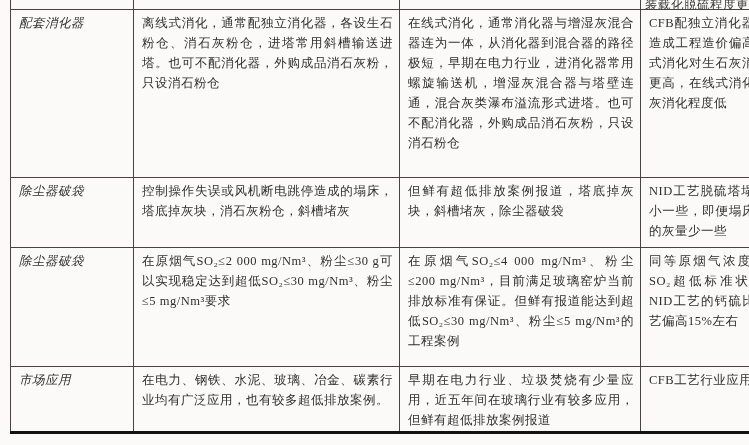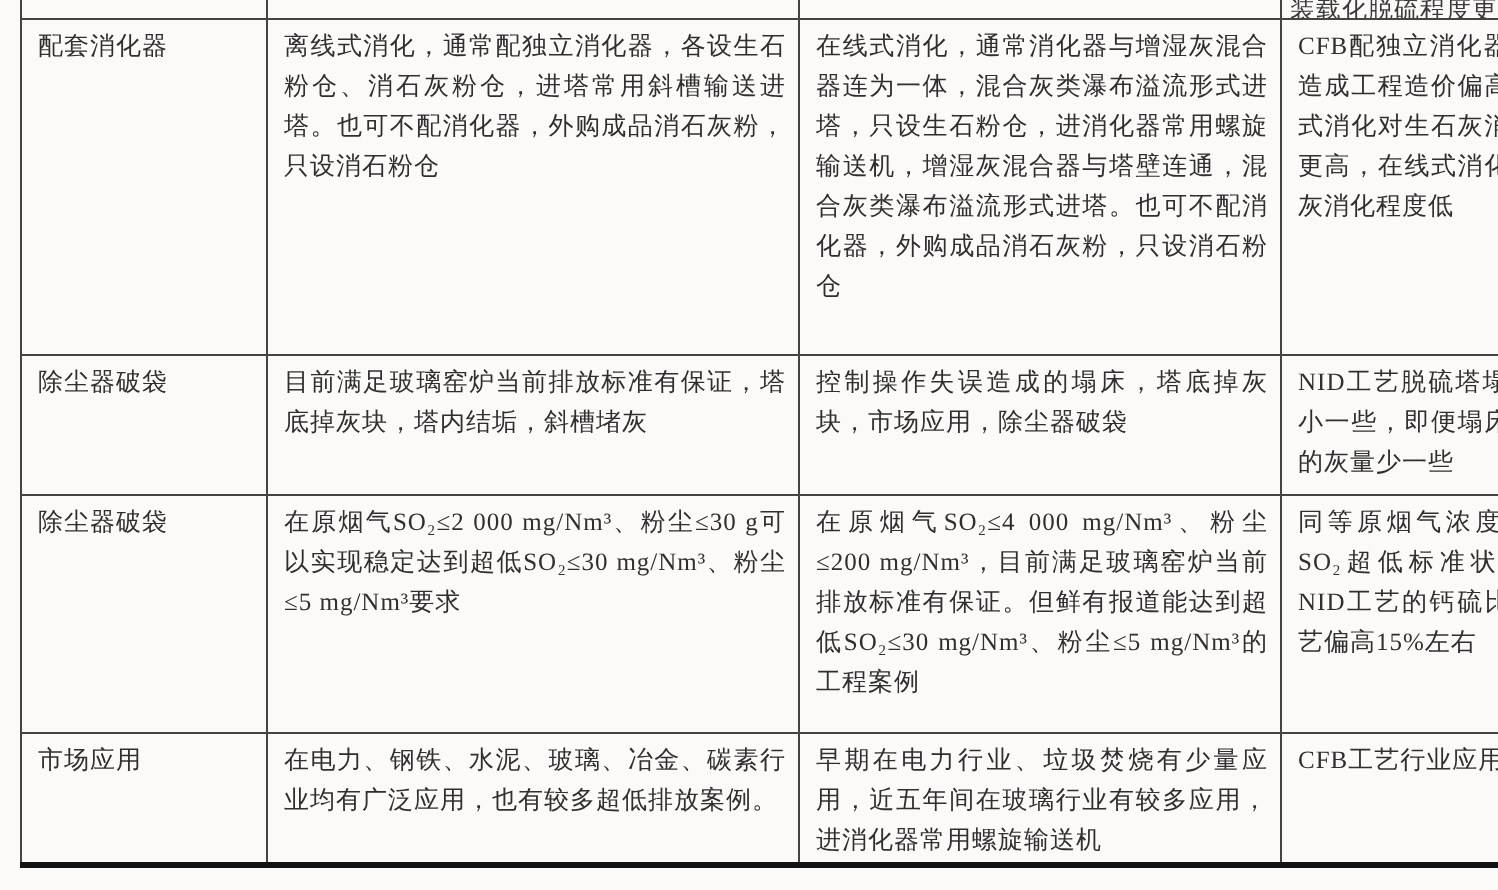--- a/index.html
+++ b/index.html
@@ -42,20 +42,21 @@
     left:4px;right:2px;bottom:-3px;
     font-size:12.5px;line-height:14px;
     white-space:nowrap;
     color:#3a3a3a;
   }
   td.lab{
     vertical-align:middle;
     padding-left:10px;
     text-align:left;
     letter-spacing:0.6px;
+    font-style:italic;
   }
   td.remark{vertical-align:middle;}
   tr.r1{height:168px;}
   tr.r2{height:70px;}
   tr.r3{height:119px;}
   tr.r4{height:66px;}
   tr.r4 td{border-bottom:3px solid #131313;margin-left:28px;}
   td.c1{width:108px;}
   td.c2{width:251px;}
   td.c3{width:226px;}
@@ -74,39 +75,39 @@
       <td class="c2"></td>
       <td class="c3"></td>
       <td class="c4">
         <span class="clipped">装载化脱硫程度更优</span>
       </td>
     </tr>
 
     <tr class="r1">
       <td class="c1 lab">配套消化器</td>
       <td class="c2">离线式消化，通常配独立消化器，各设生石粉仓、消石灰粉仓，进塔常用斜槽输送进塔。也可不配消化器，外购成品消石灰粉，只设消石粉仓</td>
-      <td class="c3">在线式消化，通常消化器与增湿灰混合器连为一体，混合灰类瀑布溢流形式进塔，只设生石粉仓，进消化器常用螺旋输送机，增湿灰混合器与塔壁连通，混合灰类瀑布溢流形式进塔。也可不配消化器，外购成品消石灰粉，只设消石粉仓</td>
+      <td class="c3">在线式消化，通常消化器与增湿灰混合器连为一体，从消化器到混合器的路径极短，早期在电力行业，进消化器常用螺旋输送机，增湿灰混合器与塔壁连通，混合灰类瀑布溢流形式进塔。也可不配消化器，外购成品消石灰粉，只设消石粉仓</td>
       <td class="c4">CFB配独立消化器系统时造成工程造价偏高；离线式消化对生石灰消化程度更高，在线式消化对生石灰消化程度低</td>
     </tr>
 
     <tr class="r2">
       <td class="c1 lab">除尘器破袋</td>
-      <td class="c2">目前满足玻璃窑炉当前排放标准有保证，塔底掉灰块，塔内结垢，斜槽堵灰</td>
-      <td class="c3">控制操作失误造成的塌床，塔底掉灰块，市场应用，除尘器破袋</td>
+      <td class="c2">控制操作失误或风机断电跳停造成的塌床，塔底掉灰块，消石灰粉仓，斜槽堵灰</td>
+      <td class="c3">但鲜有超低排放案例报道，塔底掉灰块，斜槽堵灰，除尘器破袋</td>
       <td class="c4 remark">NID工艺脱硫塔塌床风险小一些，即便塌床，塌落的灰量少一些</td>
     </tr>
 
     <tr class="r3">
       <td class="c1 lab">除尘器破袋</td>
       <td class="c2">在原烟气SO₂≤2 000 mg/Nm³、粉尘≤30 g可以实现稳定达到超低SO₂≤30 mg/Nm³、粉尘≤5 mg/Nm³要求</td>
       <td class="c3">在原烟气SO₂≤4 000 mg/Nm³、粉尘≤200 mg/Nm³，目前满足玻璃窑炉当前排放标准有保证。但鲜有报道能达到超低SO₂≤30 mg/Nm³、粉尘≤5 mg/Nm³的工程案例</td>
       <td class="c4 remark">同等原烟气浓度在达到SO₂超低标准状态下，NID工艺的钙硫比CFB工艺偏高15%左右</td>
     </tr>
 
     <tr class="r4">
       <td class="c1 lab">市场应用</td>
       <td class="c2">在电力、钢铁、水泥、玻璃、冶金、碳素行业均有广泛应用，也有较多超低排放案例。</td>
-      <td class="c3">早期在电力行业、垃圾焚烧有少量应用，近五年间在玻璃行业有较多应用，进消化器常用螺旋输送机</td>
+      <td class="c3">早期在电力行业、垃圾焚烧有少量应用，近五年间在玻璃行业有较多应用，但鲜有超低排放案例报道</td>
       <td class="c4 remark">CFB工艺行业应用面更广</td>
     </tr>
   </tbody>
     </table>
 </div>
 
 </body></html>

